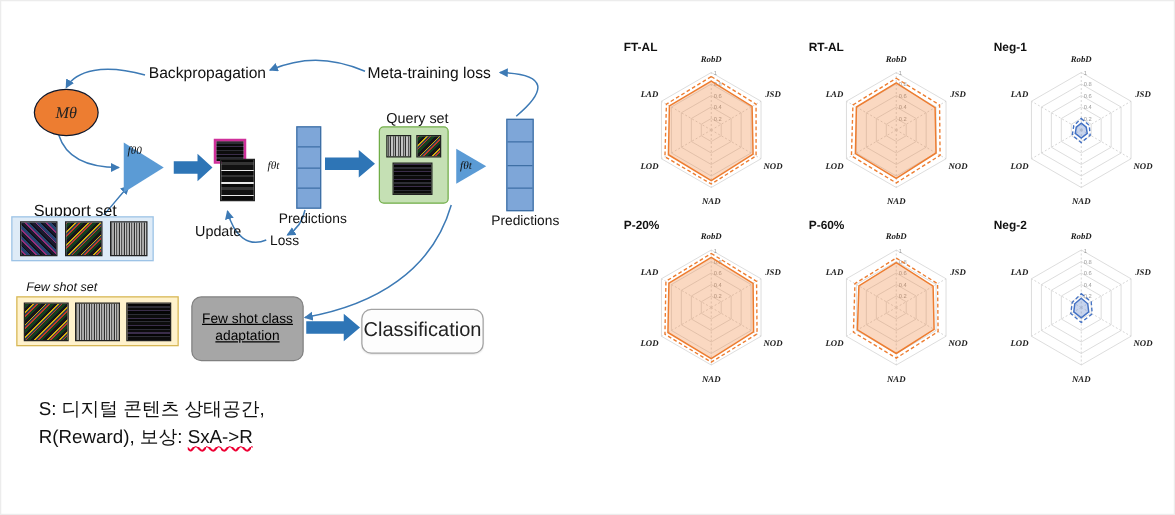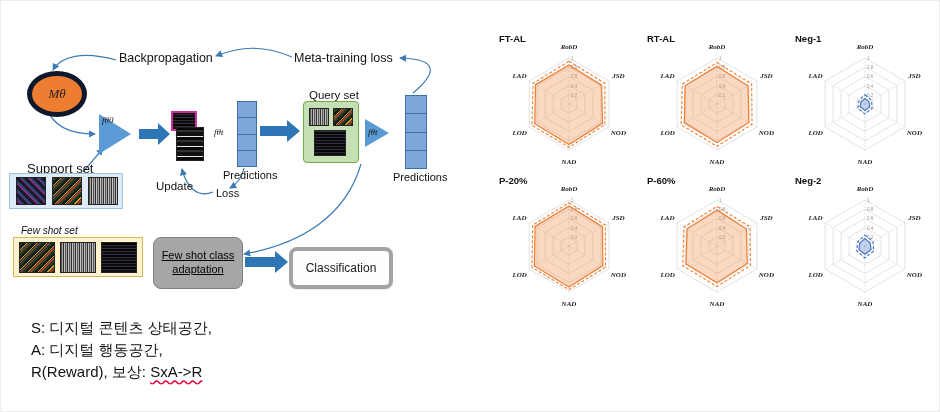--- a/index.html
+++ b/index.html
@@ -5,21 +5,21 @@
   html,body{margin:0;padding:0;background:#fff;}
   #root{position:relative;width:940px;height:412px;background:#fff;overflow:hidden;
         font-family:"Liberation Sans",sans-serif;border:1px solid #ececec;box-sizing:border-box;}
   .lbl{position:absolute;color:#111;white-space:nowrap;}
 
   
   #diagram{position:absolute;left:0;top:0;width:470px;height:312px;}
   #arrows{position:absolute;left:0;top:0;width:470px;height:312px;pointer-events:none;}
 
   .model-ellipse{position:absolute;left:26px;top:70px;width:50px;height:36px;border-radius:50%;
-      background:#ED7D31;border:5px solid #0f172a;display:flex;align-items:center;justify-content:center;
+      background:#ED7D31;border:1px solid #0f172a;display:flex;align-items:center;justify-content:center;
       font-family:"Liberation Serif",serif;font-style:italic;font-size:13px;color:#222;}
 
   .tri{position:absolute;width:0;height:0;}
   .tri-big{left:98px;top:113px;border-top:20px solid transparent;border-bottom:20px solid transparent;
       border-left:32px solid #5B9BD5;}
   .tri-small{left:364px;top:118px;border-top:14px solid transparent;border-bottom:14px solid transparent;
       border-left:24px solid #5B9BD5;}
   .enc-lbl{font-family:"Liberation Serif",serif;font-style:italic;font-size:9px;color:#111;}
 
   .pred-col{position:absolute;background:#7EA6D8;border:1px solid #3E6FA5;display:flex;flex-direction:column;}
@@ -39,22 +39,22 @@
   .nz-bw{background:repeating-linear-gradient(0deg,#090909 0 3px,#e8e8e8 3px 4px,#111 4px 8px,#333 8px 10px);}
 
   .img-stack{position:absolute;left:166px;top:106px;width:46px;height:58px;}
   .stack-top{left:4px;top:4px;width:26px;height:20px;border:2px solid #cf2f9a;}
   .stack-bottom{left:9px;top:20px;width:28px;height:34px;}
 
   .adapt-box{position:absolute;left:152px;top:236px;width:90px;height:52px;background:#A6A6A6;
       border:1px solid #808080;border-radius:8px;display:flex;align-items:center;justify-content:center;
       text-align:center;font-size:11px;line-height:1.25;color:#000;padding:2px;box-sizing:border-box;text-decoration:underline;}
   .class-box{position:absolute;left:288px;top:246px;width:96px;height:34px;background:#fdfdfd;
-      border:4px solid #a3a3a3;border-radius:8px;display:flex;align-items:center;justify-content:center;
-      font-size:12px;color:#222;box-shadow:0 1px 1px rgba(0,0,0,.08);}
+      border:1px solid #a3a3a3;border-radius:8px;display:flex;align-items:center;justify-content:center;
+      font-size:16px;color:#222;box-shadow:0 1px 1px rgba(0,0,0,.08);}
 
   
   #charts-grid{position:absolute;left:494px;top:28px;display:grid;
       grid-template-columns:repeat(3,148px);grid-auto-rows:142px;}
   .radar-cell{position:relative;width:148px;height:142px;}
   .radar-title{position:absolute;left:4px;top:4px;font-size:9.5px;font-weight:bold;color:#111;}
   .radar-svg-slot{position:absolute;left:1px;top:8px;}
 
   
   #notes{position:absolute;left:30px;top:316px;font-size:15px;line-height:22px;color:#111;}
@@ -326,17 +326,16 @@
             <text x="122.39808903186437" y="98.01999999999998" text-anchor="middle" font-size="7" font-weight="bold" font-style="italic" font-family="&quot;Liberation Serif&quot;, serif" fill="#222">NOD</text>
             <text x="73" y="126.53999999999999" text-anchor="middle" font-size="7" font-weight="bold" font-style="italic" font-family="&quot;Liberation Serif&quot;, serif" fill="#222">NAD</text>
             <text x="23.601910968135627" y="98.02000000000001" text-anchor="middle" font-size="7" font-weight="bold" font-style="italic" font-family="&quot;Liberation Serif&quot;, serif" fill="#222">LOD</text>
             <text x="23.60191096813562" y="40.97999999999999" text-anchor="middle" font-size="7" font-weight="bold" font-style="italic" font-family="&quot;Liberation Serif&quot;, serif" fill="#222">LAD</text>
           </svg></div>
     </div>
   </div>
 
   <div id="notes">
     <div>S: 디지털 콘텐츠 상태공간,</div>
-    <div>A: 디지털 행동공간,</div>
     <div><span>R(Reward), 보상: </span><span class="squiggle">SxA-&gt;R</span></div>
   </div>
 
 </div>
 
 </body></html>

